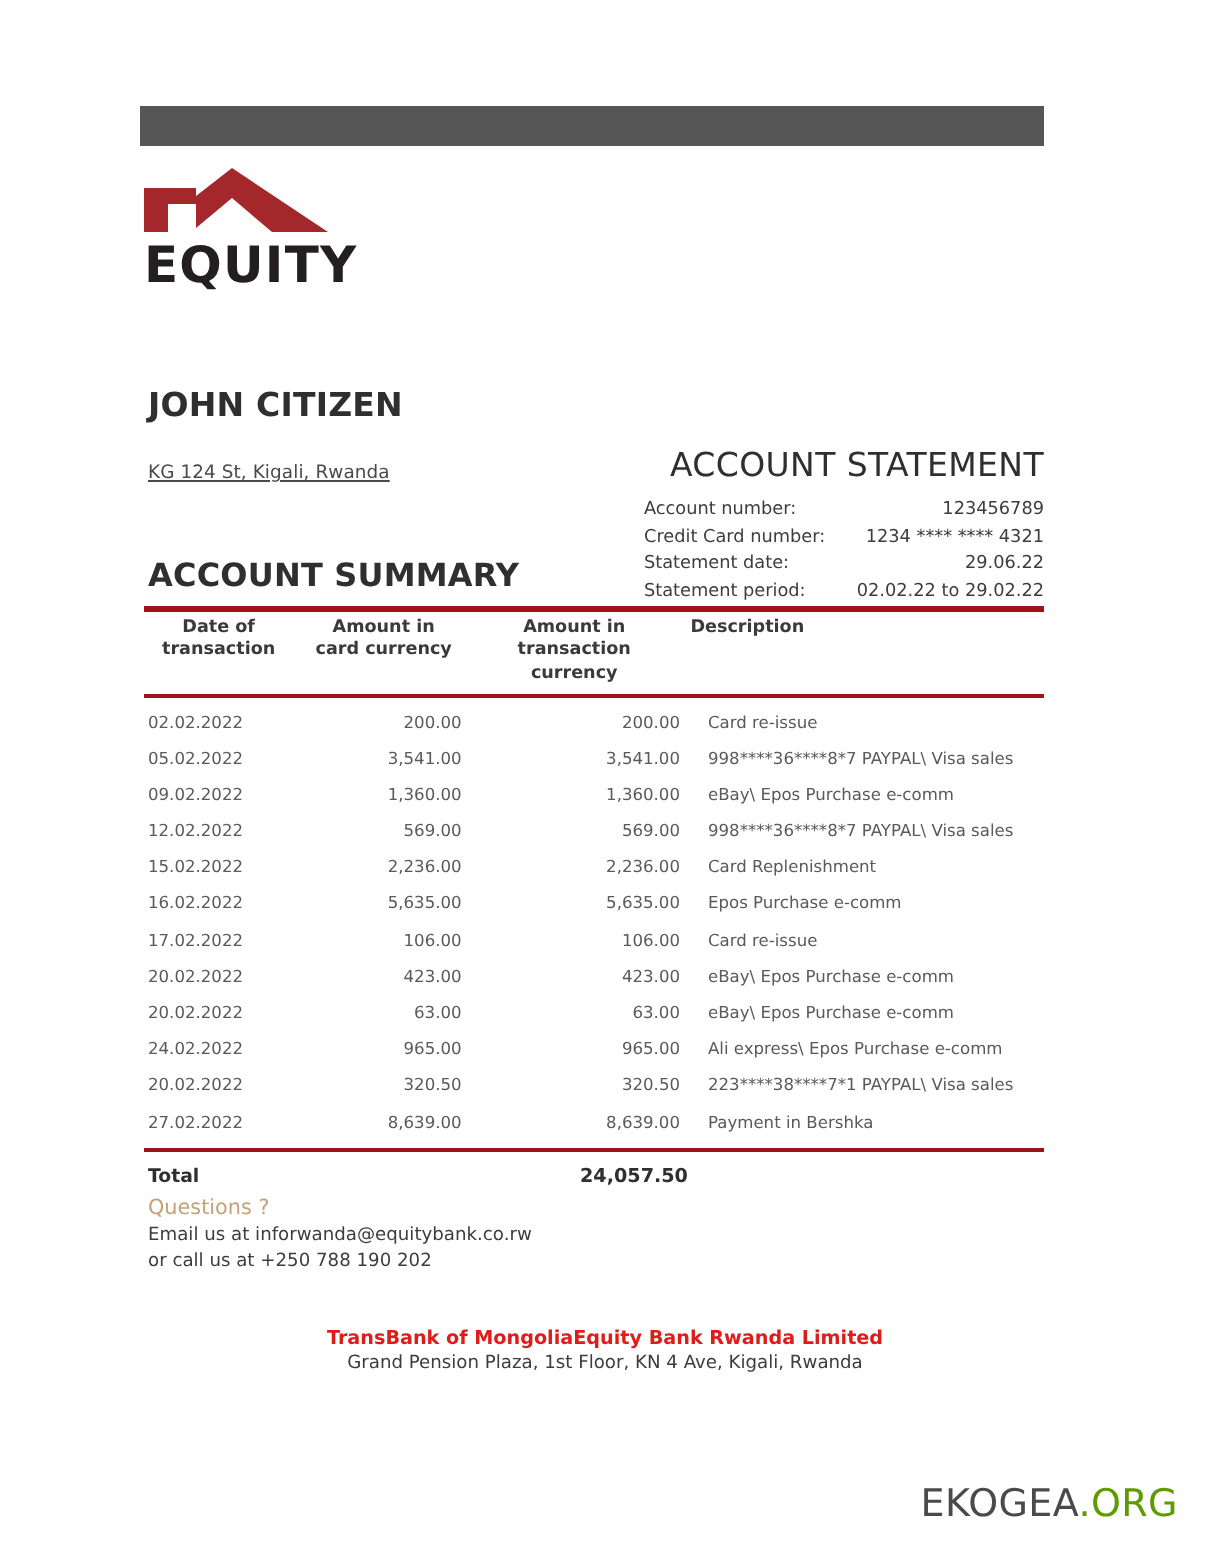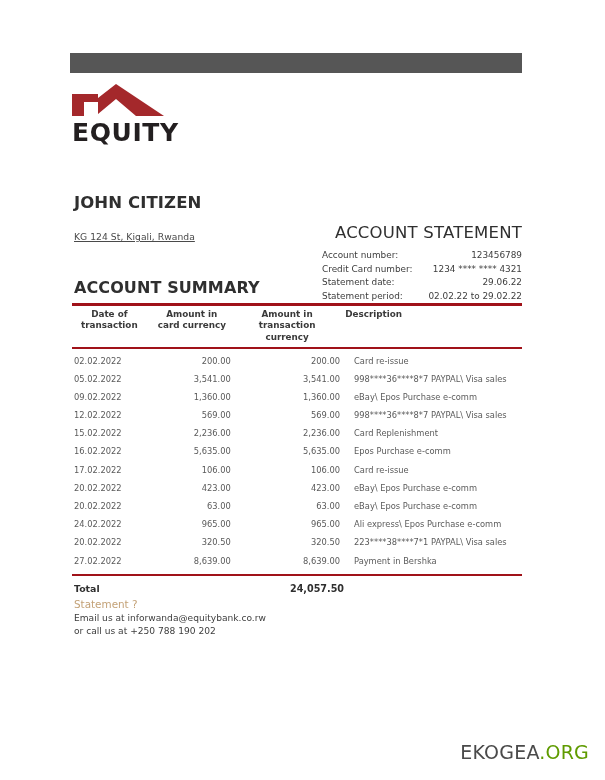--- a/index.html
+++ b/index.html
@@ -381,23 +381,27 @@
     <div class="rule rule-thin"></div>
 
     <div class="total-row">
       <div class="total-label">Total</div>
       <div class="total-spacer"></div>
       <div class="total-value">24,057.50</div>
     </div>
   </div>
 
   <div class="questions">
-    <div class="questions-title">Statement ?</div>
+    <div class="questions-title">Questions ?</div>
     <div class="questions-line">Email us at inforwanda@equitybank.co.rw</div>
     <div class="questions-line">or call us at +250 788 190 202</div>
   </div>
 
+  <div class="footer">
+    <div class="footer-bank">TransBank of MongoliaEquity Bank Rwanda Limited</div>
+    <div class="footer-address">Grand Pension Plaza, 1st Floor, KN 4 Ave, Kigali, Rwanda</div>
+  </div>
 
   <div class="watermark">
     <span class="wm-main">EKOGEA</span><span class="wm-tld">.ORG</span>
   </div>
 
 </div>
 
 </body></html>

